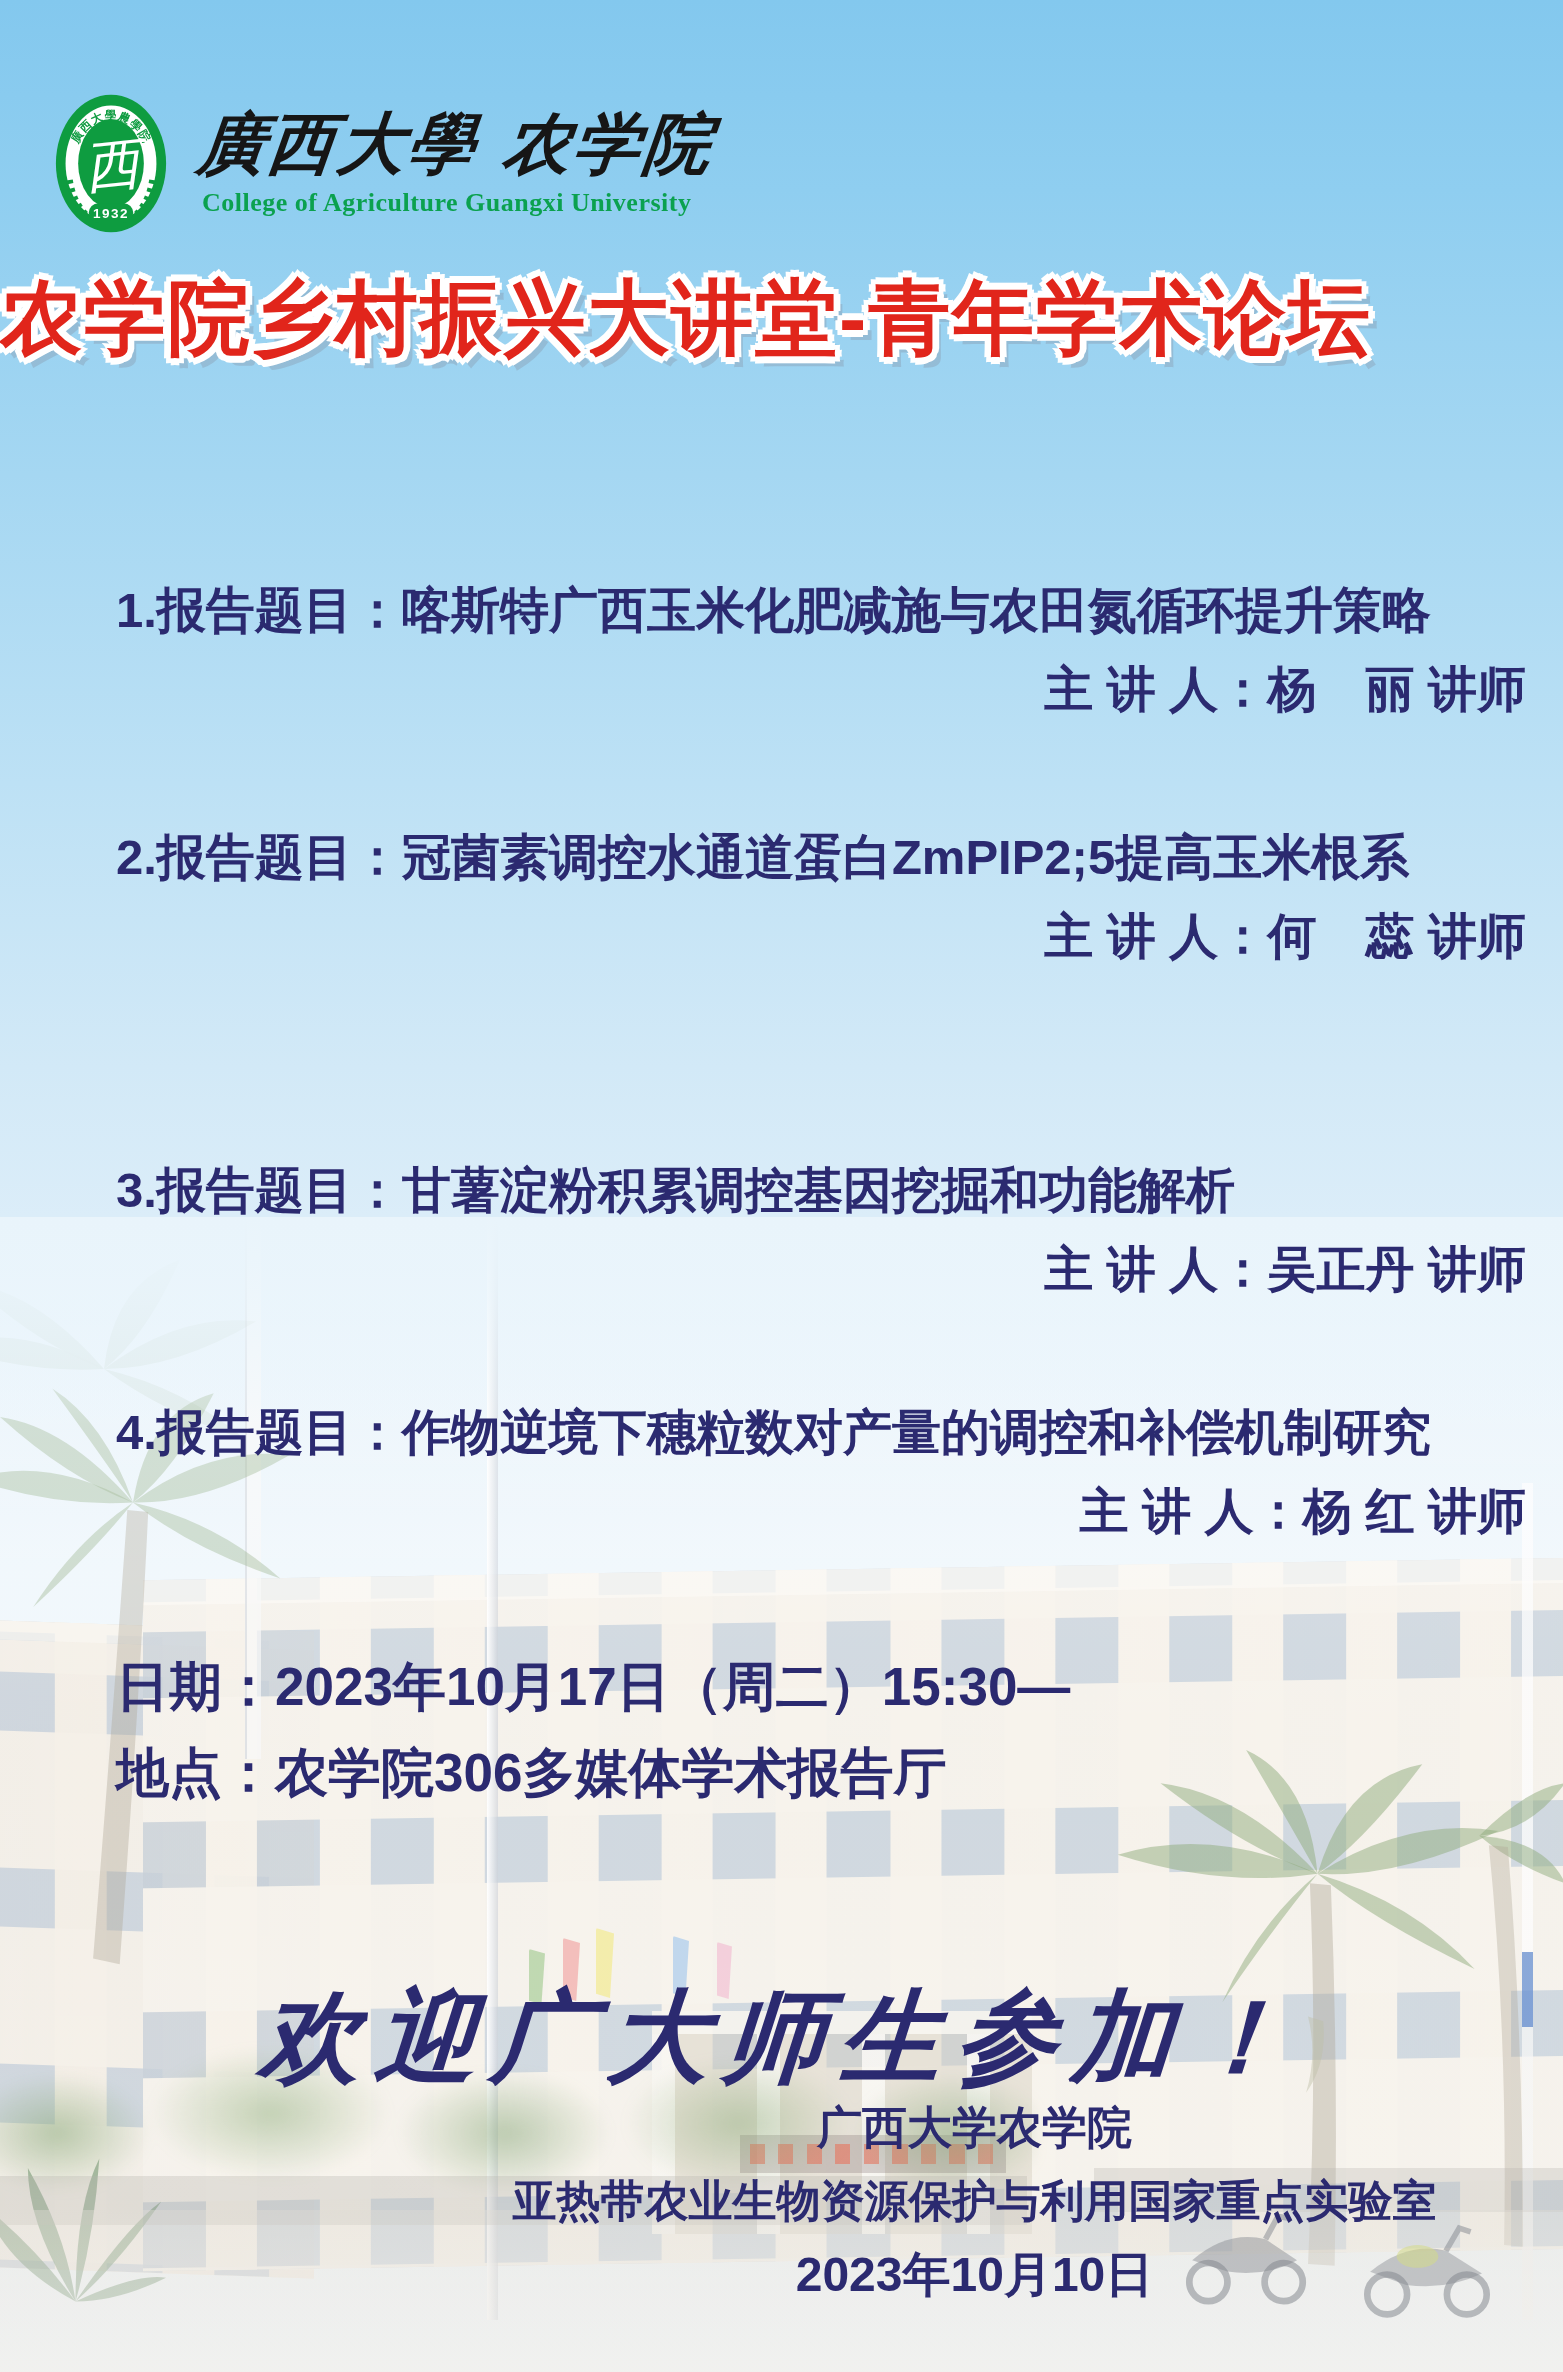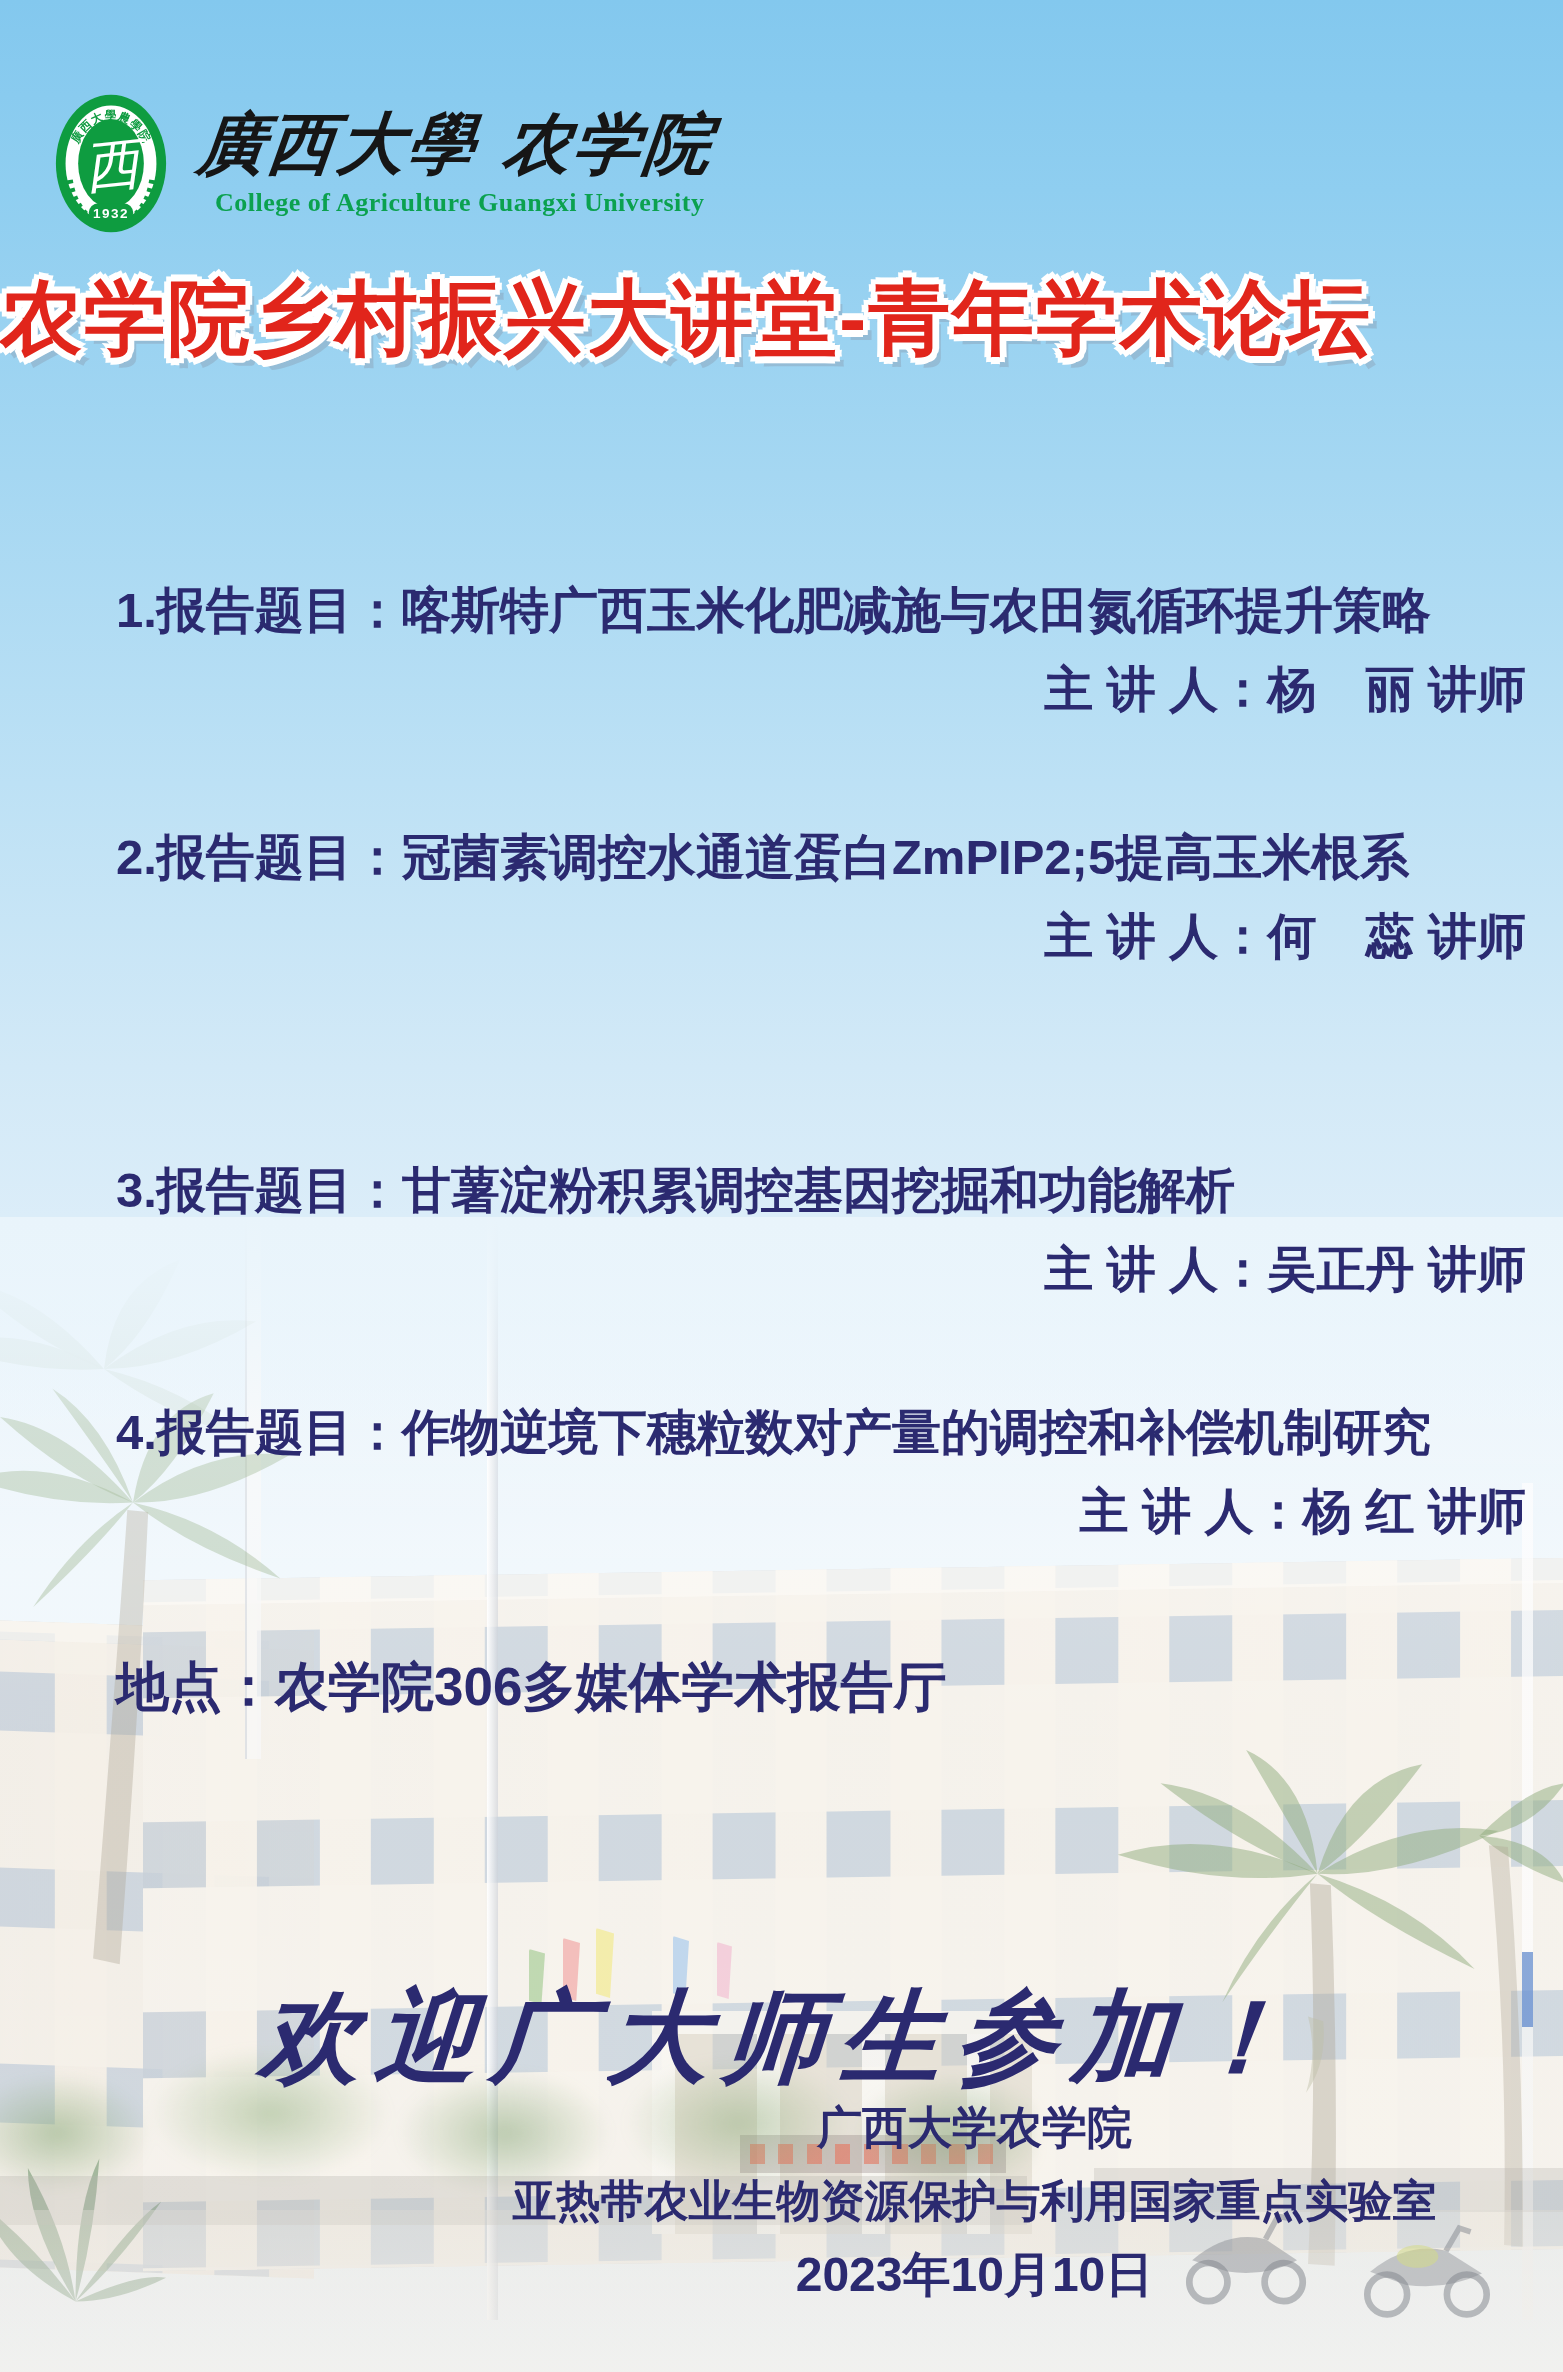--- a/index.html
+++ b/index.html
@@ -98,21 +98,21 @@
   .seal{position:absolute;left:53px;top:91px;}
   .logo-cn{
     position:absolute;left:198px;top:99px;
     font-family:"DejaVu Serif","Liberation Serif",serif;
     font-weight:700;font-style:italic;font-size:67px;letter-spacing:2.9px;
     color:#161616;transform:skewX(-6deg);white-space:nowrap;
   }
   .logo-en{
     position:absolute;left:202px;top:188px;
     font-family:"Liberation Serif","DejaVu Serif",serif;
-    font-weight:700;font-size:26px;letter-spacing:0.5px;color:#0ba14f;white-space:nowrap;margin-left:13px;
+    font-weight:700;font-size:26px;letter-spacing:0.5px;color:#0ba14f;white-space:nowrap;
   }
   
   .title-line{
     position:absolute;left:0;width:100%;text-align:left;
     color:#e1251b;font-weight:700;white-space:nowrap;
     text-shadow:
       -4.8px -4.8px 0 #fff, 4.8px -4.8px 0 #fff, -4.8px 4.8px 0 #fff, 4.8px 4.8px 0 #fff,
       -6.7px 0 0 #fff, 6.7px 0 0 #fff, 0 -6.7px 0 #fff, 0 6.7px 0 #fff,
       8.6px 9.5px 0 rgba(110,60,60,.15);
   }
@@ -308,20 +308,24 @@
         </span>
     </div>
     <div class="row speaker-row">
       <span class="lbl">主 讲 人：</span>
       <span>杨 红 讲师</span>
     </div>
   </section>
 
   <section class="schedule">
     <div class="row">
+      <span class="lbl">日期：</span>
+      <span>2023年10月17日（周二）15:30—</span>
+    </div>
+    <div class="row">
       <span class="lbl">地点：</span>
       <span>农学院306多媒体学术报告厅</span>
     </div>
   </section>
 
   <div class="welcome">欢迎广大师生参加！</div>
   <div class="signature">
     <div class="sig1">广西大学农学院</div>
     <div class="sig2">亚热带农业生物资源保护与利用国家重点实验室</div>
     <div class="sig3">2023年10月10日</div>

